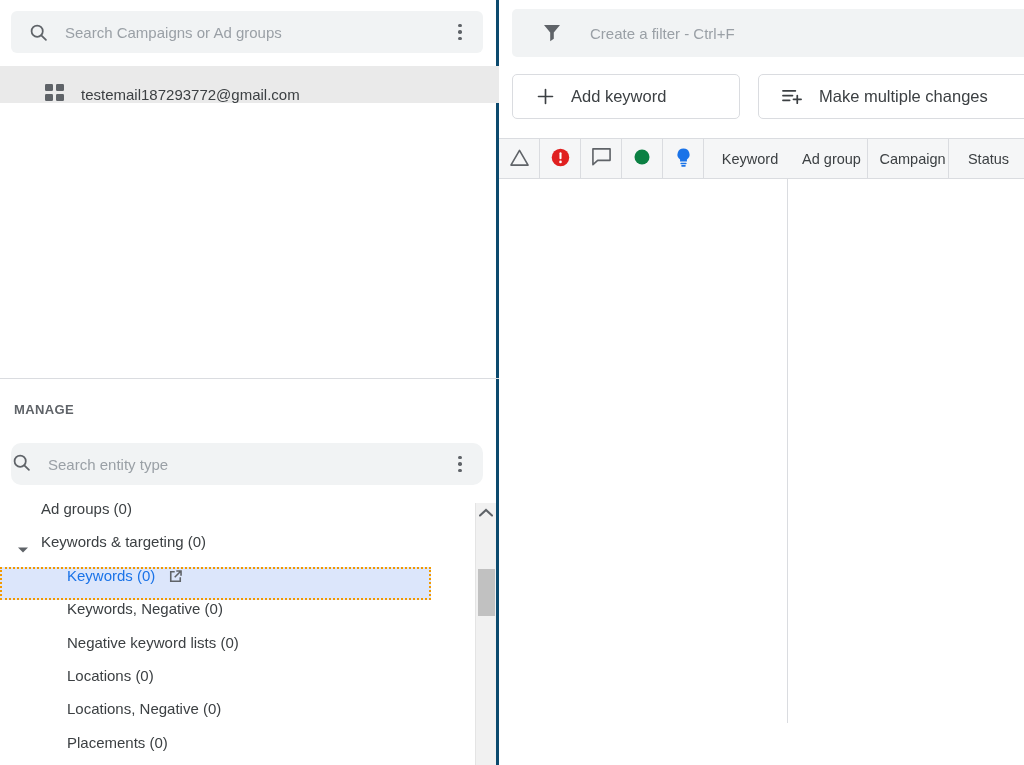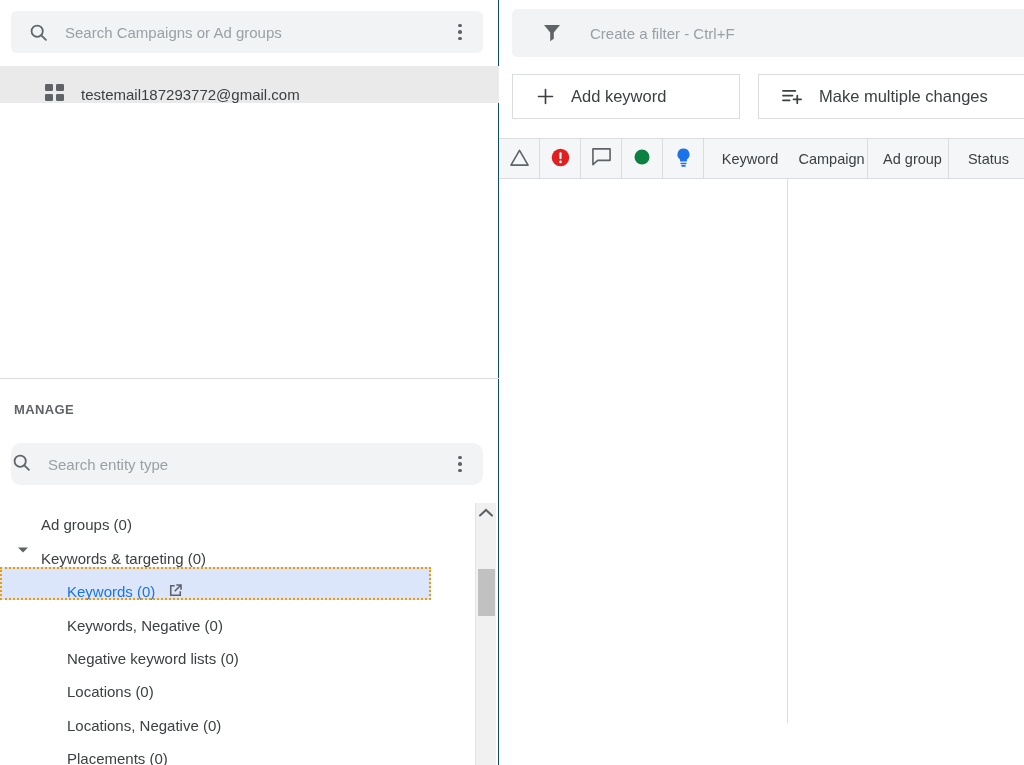--- a/index.html
+++ b/index.html
@@ -11,21 +11,21 @@
     font-family: "Liberation Sans", sans-serif;
     -webkit-font-smoothing: antialiased;
   }
   .app { position: relative; width: 1024px; height: 765px; display: flex; }
 
   
   .left-panel {
     position: relative;
     width: 499px; height: 765px;
     background: #ffffff;
-    border-right: 1px solid #0c4a6e;
+    border-right: 3px solid #0c4a6e;
     flex: 0 0 499px;
   }
 
   
   .search-box {
     position: absolute;
     left: 11px; top: 11px;
     width: 472px; height: 42px;
     background: #f1f3f4;
     border-radius: 6px;
@@ -95,21 +95,21 @@
   
   .tree {
     position: absolute;
     left: 0; top: 500px;
     width: 499px; height: 265px;
     overflow: hidden;
   }
   .tree-item {
     position: relative;
     height: 33.4px;
-    display: flex; align-items: flex-end;
+    display: flex; align-items: flex-start;
     font-size: 15px;
     color: #3c4043;
     cursor: pointer;
     white-space: nowrap;
   }
   .tree-item .caret {
     position: absolute;
     left: 18px; top: 50%;
     transform: translateY(-50%);
     width: 0; height: 0;
@@ -181,21 +181,21 @@
 
   
   .btn-row {
     position: absolute;
     left: 13px; top: 74px;
     display: flex; gap: 18px;
   }
   .btn {
     height: 45px;
     border: 1px solid #dadce0;
-    border-radius: 0;
+    border-radius: 5px;
     background: #ffffff;
     display: flex; align-items: center;
     font-family: "Liberation Sans", sans-serif;
     font-size: 16.5px;
     color: #3c4043;
     cursor: pointer;
     padding: 0 22px;
   }
   .btn .bicon { display: flex; align-items: center; margin-right: 15px; }
   .btn-add { width: 228px; }
@@ -421,26 +421,26 @@
             <path d="M10 1.5a6.3 6.3 0 0 0-3.6 11.5v2.3h7.2V13A6.3 6.3 0 0 0 10 1.5z" fill="#1a73e8"></path>
             <rect x="6.7" y="16.4" width="6.6" height="1.7" rx="0.8" fill="#1a73e8"></rect>
             <rect x="7.6" y="19" width="4.8" height="1.7" rx="0.8" fill="#1a73e8"></rect>
           </svg>
         </span>
       </div>
 
       <div class="th text-col th-keyword">
         <span>Keyword</span>
       </div>
+      <div class="th text-col th-adgroup">
+        <span>Ad group</span>
+      </div>
       <div class="th text-col th-campaign">
         <span>Campaign</span>
       </div>
-      <div class="th text-col th-adgroup">
-        <span>Ad group</span>
-      </div>
       <div class="th text-col th-status">
         <span>Status</span>
       </div>
 
     </div>
 
     <div class="tbl-body"></div>
     <div class="vdivider"></div>
 
   </div>

